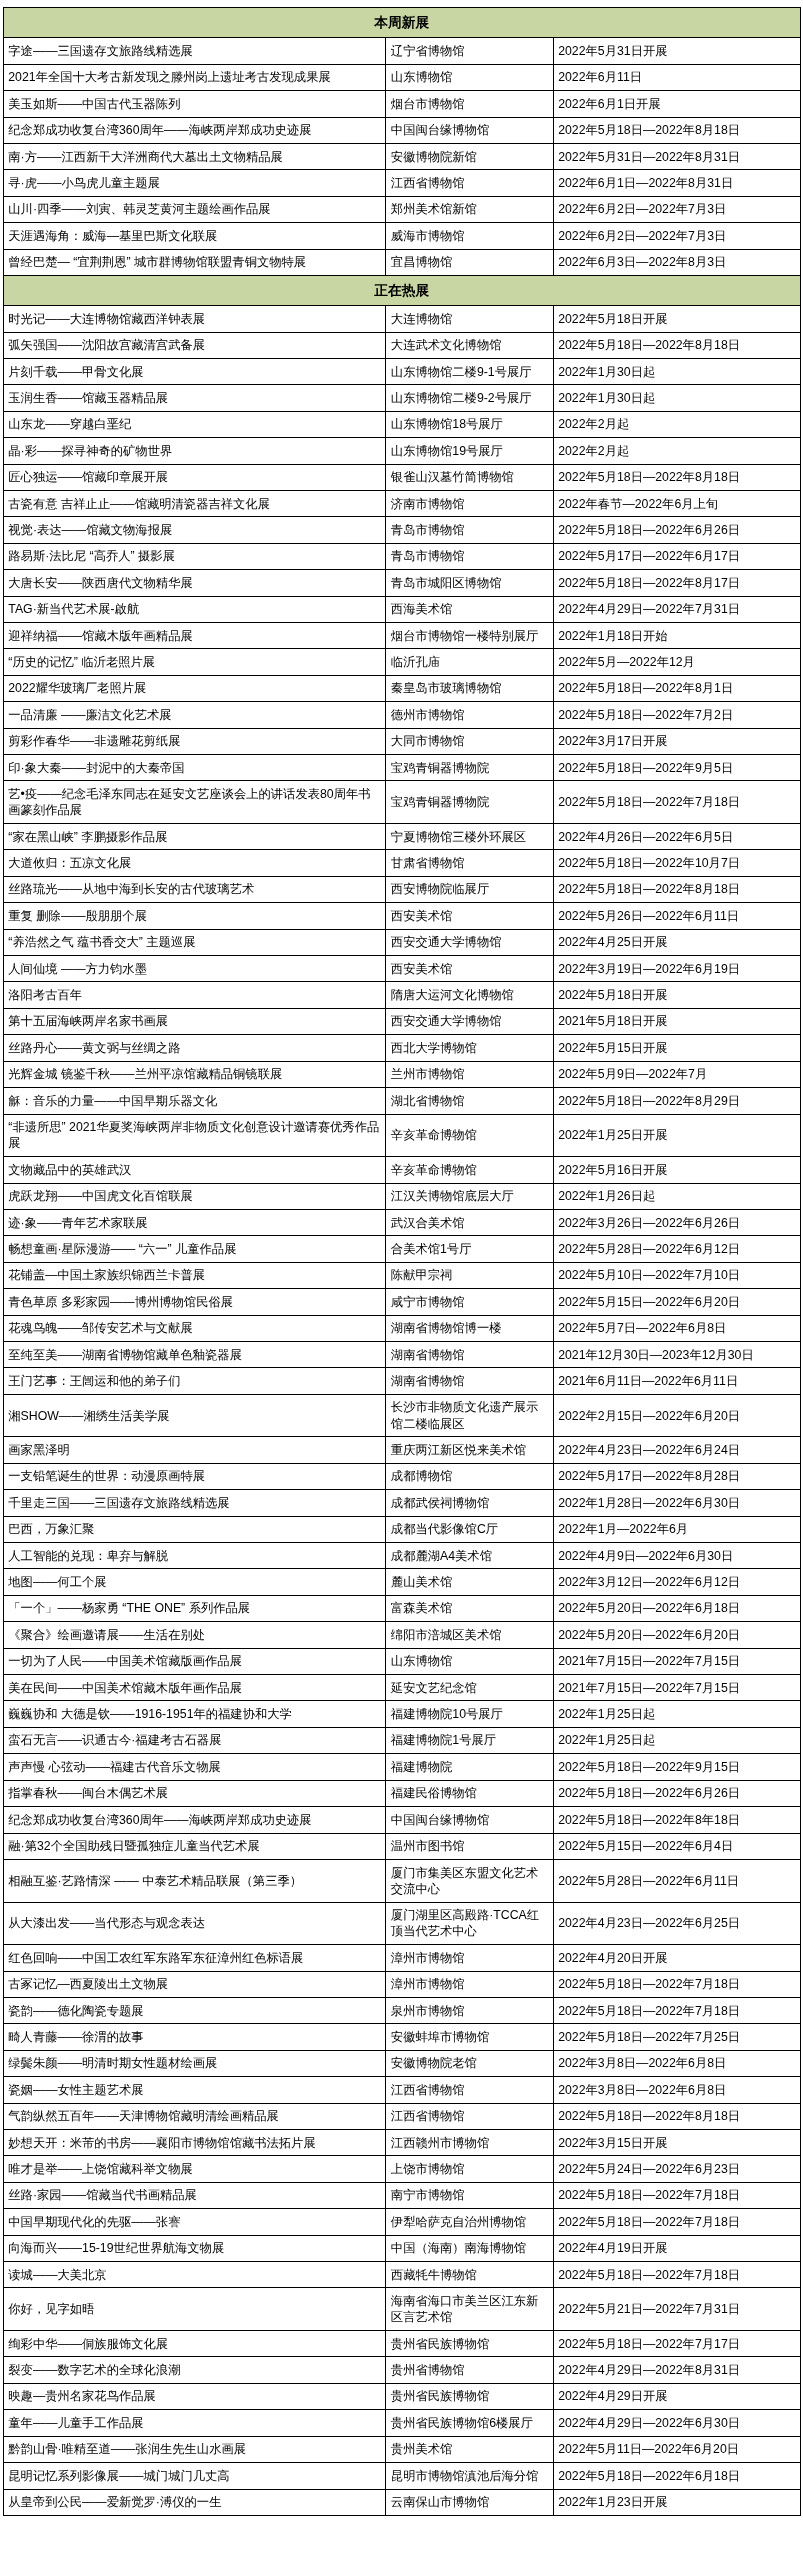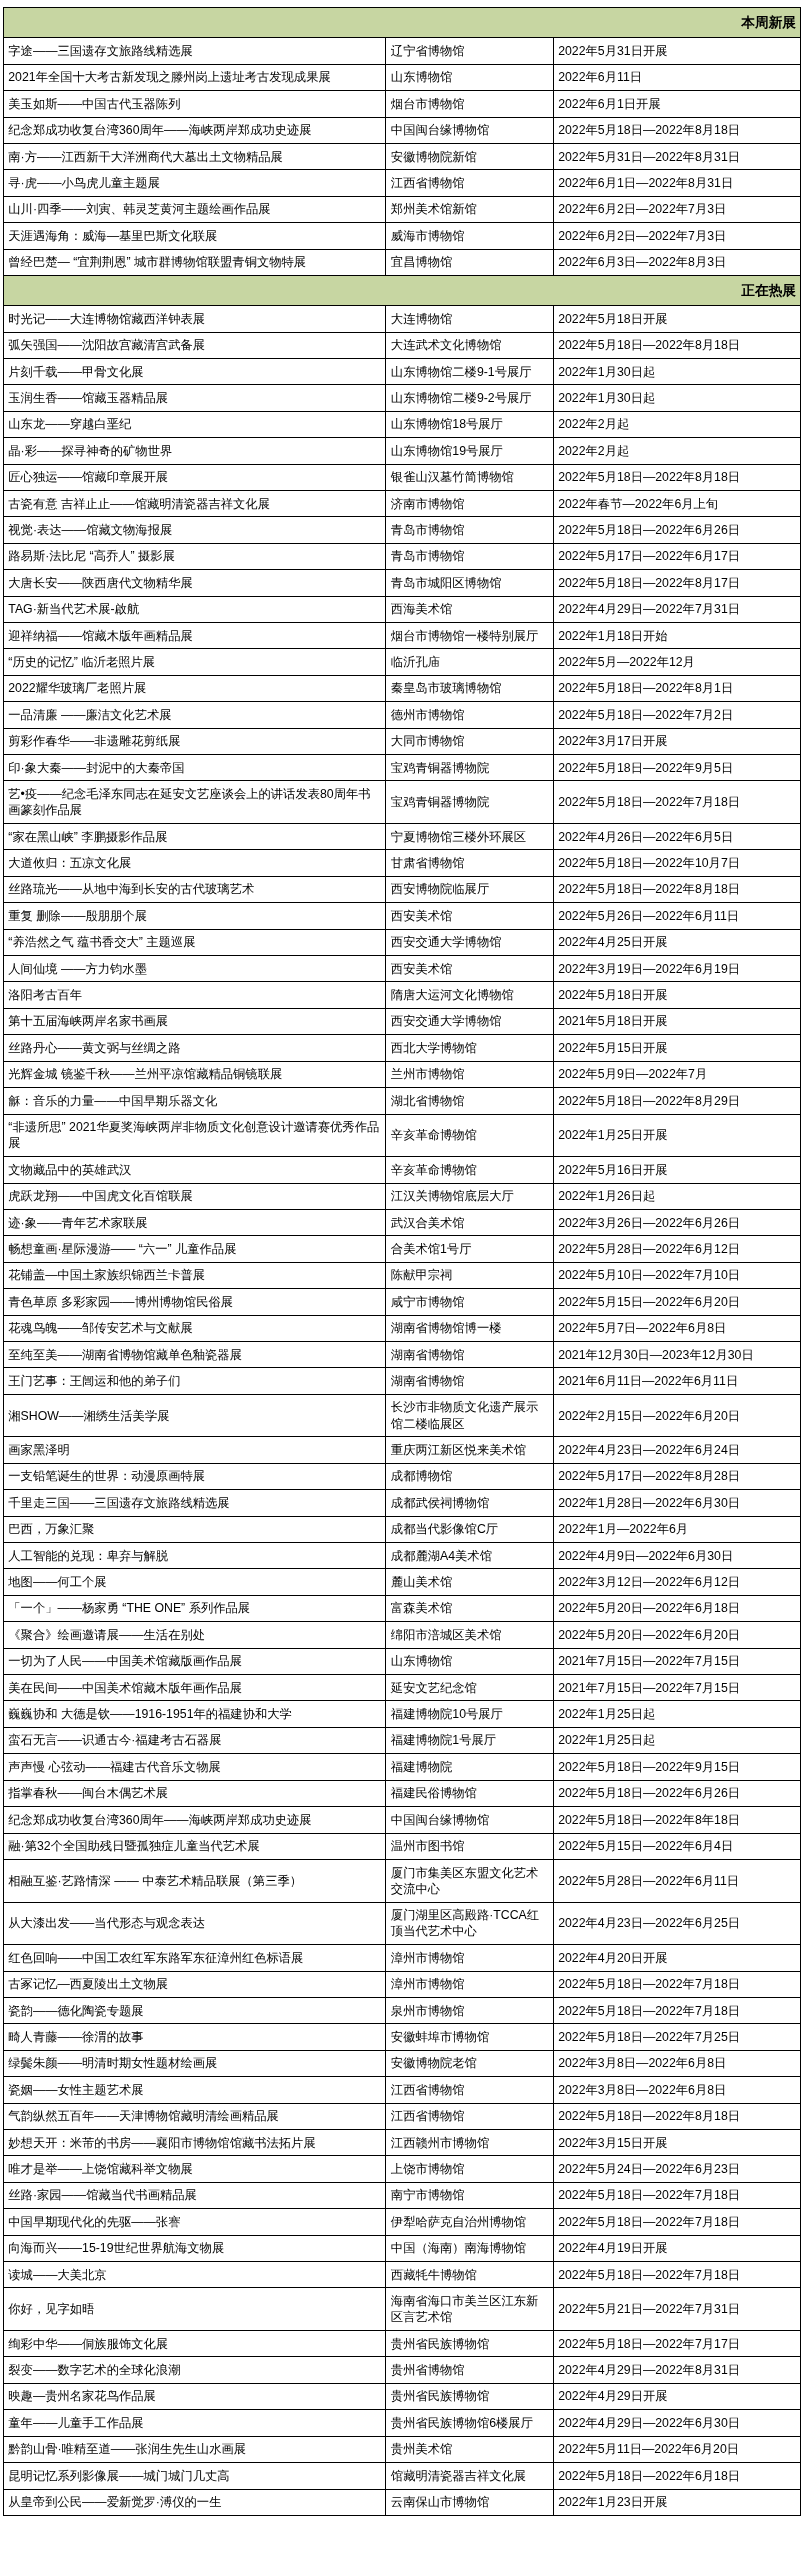--- a/index.html
+++ b/index.html
@@ -27,21 +27,21 @@
     vertical-align: middle;
     word-break: break-all;
     color: #000;
     background: #fff;
   }
   table.exh-table col.c-title  { width: 48%; }
   table.exh-table col.c-museum { width: 21%; }
   table.exh-table col.c-date   { width: 31%; }
   tr.section-header-row td {
     background: var(--header-bg, #c7d6a2);
-    text-align: right;
+    text-align: center;
     font-weight: bold;
     font-size: 13.7px;
     padding: 5.5px 3.7px;
     margin-left: 44px;
   }
 </style>
 </head>
 <body>
 
 <div class="page">
@@ -488,21 +488,21 @@
           <td class="c-museum">贵州省民族博物馆6楼展厅</td>
           <td class="c-date">2022年4月29日—2022年6月30日</td>
         </tr>
         <tr>
           <td class="c-title">黔韵山骨·唯精至道——张润生先生山水画展</td>
           <td class="c-museum">贵州美术馆</td>
           <td class="c-date">2022年5月11日—2022年6月20日</td>
         </tr>
         <tr>
           <td class="c-title">昆明记忆系列影像展——城门城门几丈高</td>
-          <td class="c-museum">馆藏明清瓷器吉祥文化展</td>
+          <td class="c-museum">昆明市博物馆滇池后海分馆</td>
           <td class="c-date">2022年5月18日—2022年6月18日</td>
         </tr>
         <tr>
           <td class="c-title">从皇帝到公民——爱新觉罗·溥仪的一生</td>
           <td class="c-museum">云南保山市博物馆</td>
           <td class="c-date">2022年1月23日开展</td>
         </tr>
       </tbody>
   </table>
 </div>

